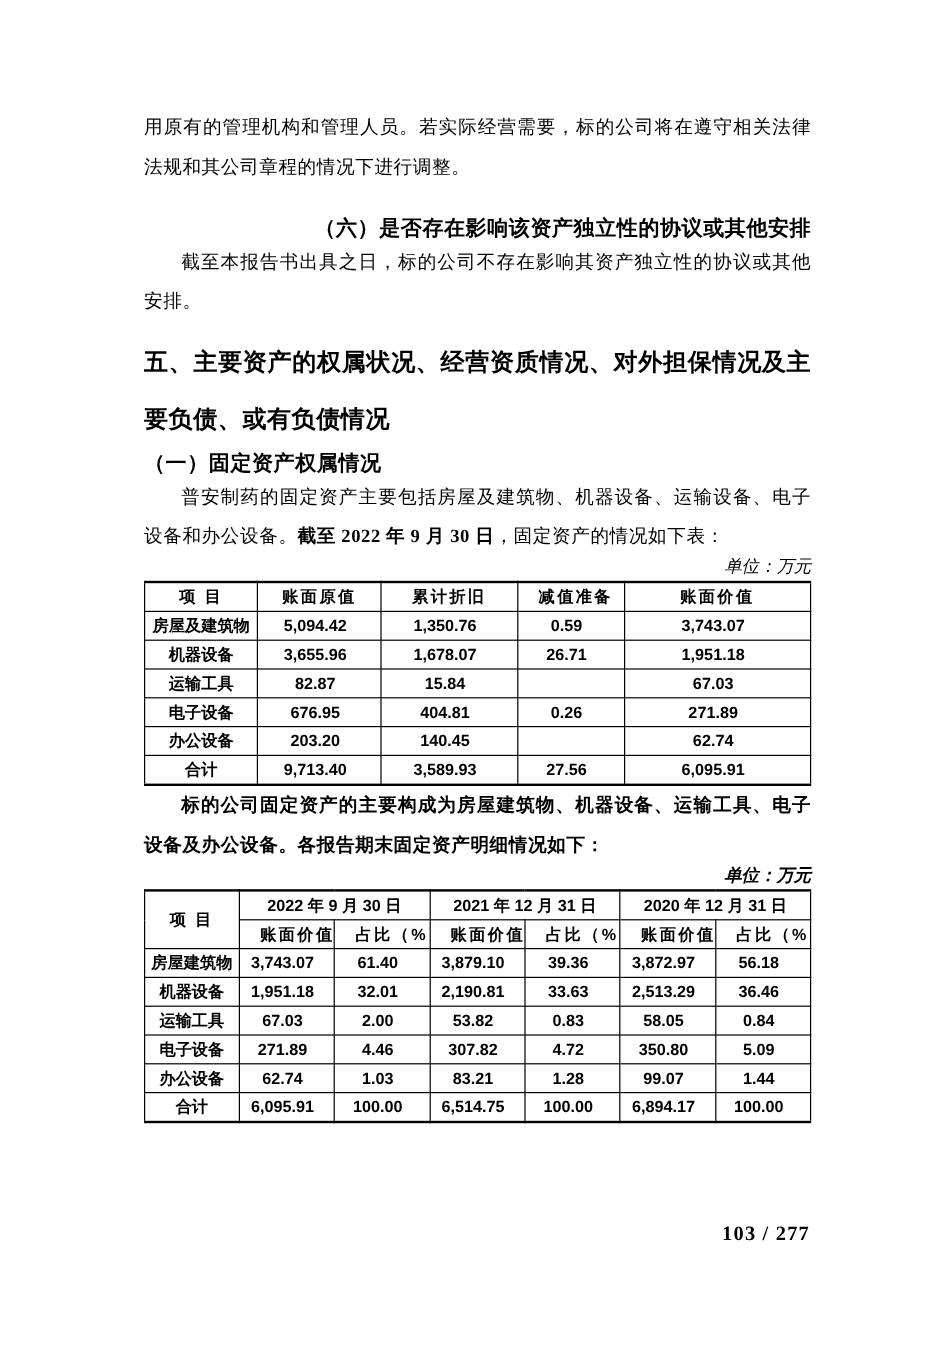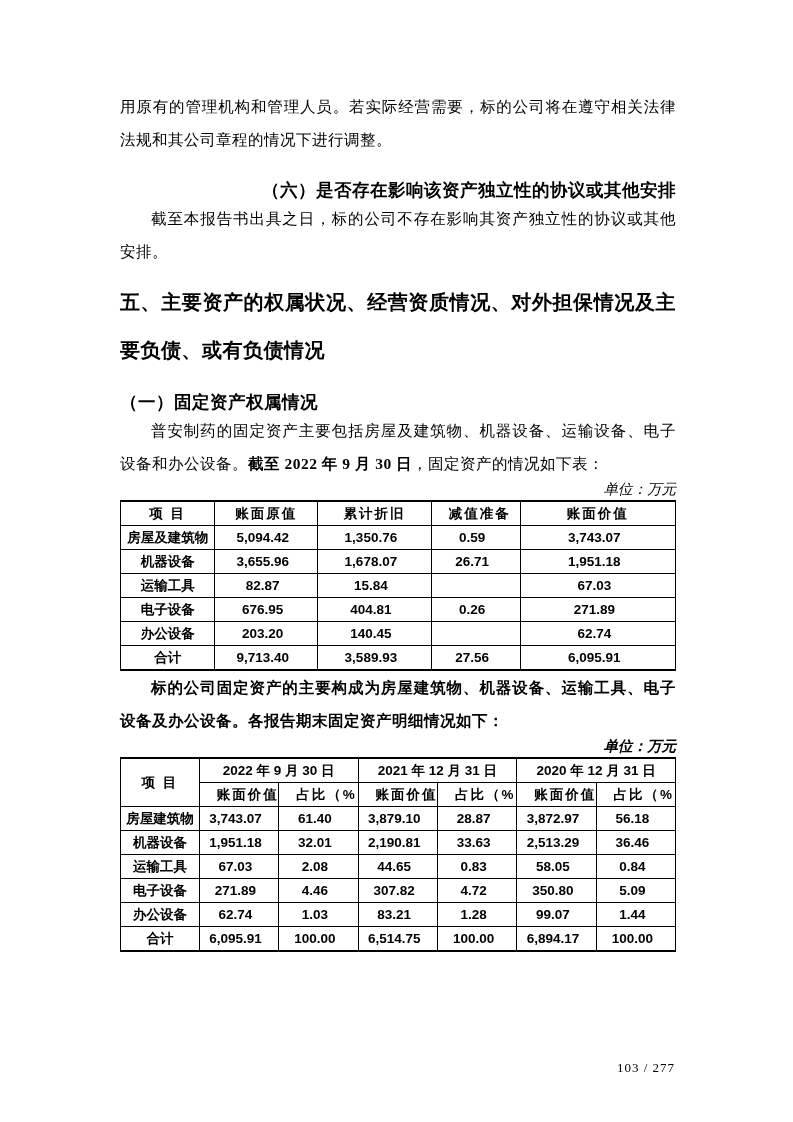--- a/index.html
+++ b/index.html
@@ -24,21 +24,21 @@
     letter-spacing:0.5px;
   }
   .h-main {
     margin:0; font-weight:bold; font-size:20px; line-height:48px;
     font-family:"Liberation Sans","DejaVu Sans",sans-serif;
     text-align:justify; letter-spacing:0.5px;
   }
   .mt-h6   { margin-top:22px;text-align:right; }
   .mt-p2   { margin-top:20px; }
   .mt-h5   { margin-top:10px; }
-  .mt-h1s  { margin-top:16px; }
+  .mt-h1s  { margin-top:0; }
   .mt-p3   { margin-top:18px; line-height:32px; }
   .mt-p4   { margin-top:8px;  line-height:32px; }
   .mt-h2s  { margin-top:24px; }
 
   .unit {
     font-size:14.5px; line-height:17px; text-align:right; margin:1px 0 2px 0;font-style:italic;
   }
   .unit-bold { font-weight:bold; }
 
   table.tbl {
@@ -49,22 +49,22 @@
   }
   table.tbl td {
     border:1px solid #000; height:23px; padding:0 9px 0 2px;
     overflow:hidden; white-space:nowrap;
   }
   table.tbl td.c { text-align:center; padding:0 2px; }
   table.tbl td.r { text-align:center; }
   table.tbl td.hd { text-align:center; letter-spacing:2px; padding:0 17px; }
 
   .pagenum {
-    position:absolute; top:1060px; right:118px;
-    font-size:13px; font-weight:normal; letter-spacing:1px;
+    position:absolute; top:1018px; right:118px;
+    font-size:17px; font-weight:bold; letter-spacing:1px;
   }
 </style>
 </head>
 <body>
 
 <div class="page">
   <div class="content">
 
     <p class="body">用原有的管理机构和管理人员。若实际经营需要，标的公司将在遵守相关法律法规和其公司章程的情况下进行调整。</p>
 
@@ -168,38 +168,38 @@
           <td class="hd">账面价值</td>
           <td class="hd">占比（%）</td>
           <td class="hd">账面价值</td>
           <td class="hd">占比（%）</td>
         </tr>
         <tr>
           <td class="c">房屋建筑物</td>
           <td class="r">3,743.07</td>
           <td class="r">61.40</td>
           <td class="r">3,879.10</td>
-          <td class="r">28.87</td>
+          <td class="r">39.36</td>
           <td class="r">3,872.97</td>
           <td class="r">56.18</td>
         </tr>
         <tr>
           <td class="c">机器设备</td>
           <td class="r">1,951.18</td>
           <td class="r">32.01</td>
           <td class="r">2,190.81</td>
           <td class="r">33.63</td>
           <td class="r">2,513.29</td>
           <td class="r">36.46</td>
         </tr>
         <tr>
           <td class="c">运输工具</td>
           <td class="r">67.03</td>
-          <td class="r">2.08</td>
-          <td class="r">44.65</td>
+          <td class="r">2.00</td>
+          <td class="r">53.82</td>
           <td class="r">0.83</td>
           <td class="r">58.05</td>
           <td class="r">0.84</td>
         </tr>
         <tr>
           <td class="c">电子设备</td>
           <td class="r">271.89</td>
           <td class="r">4.46</td>
           <td class="r">307.82</td>
           <td class="r">4.72</td>

